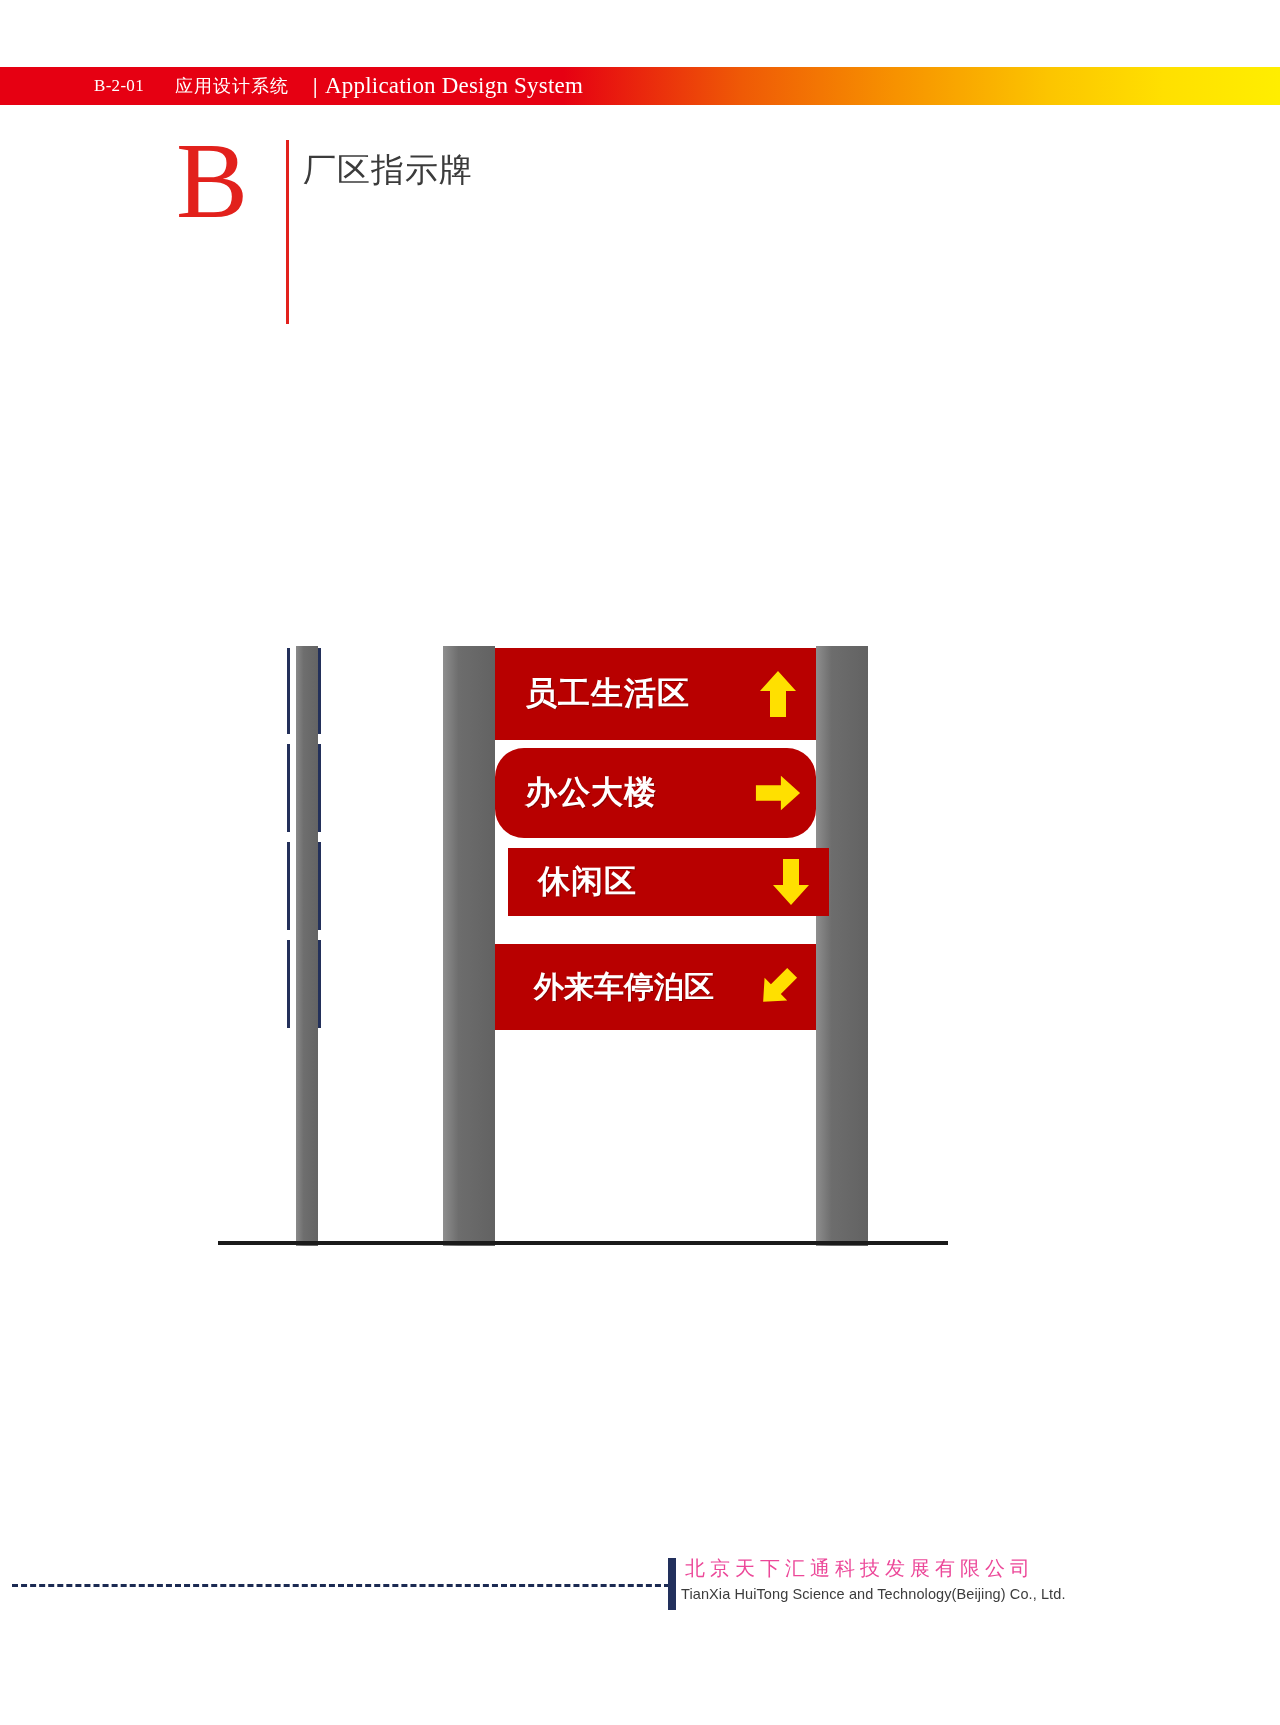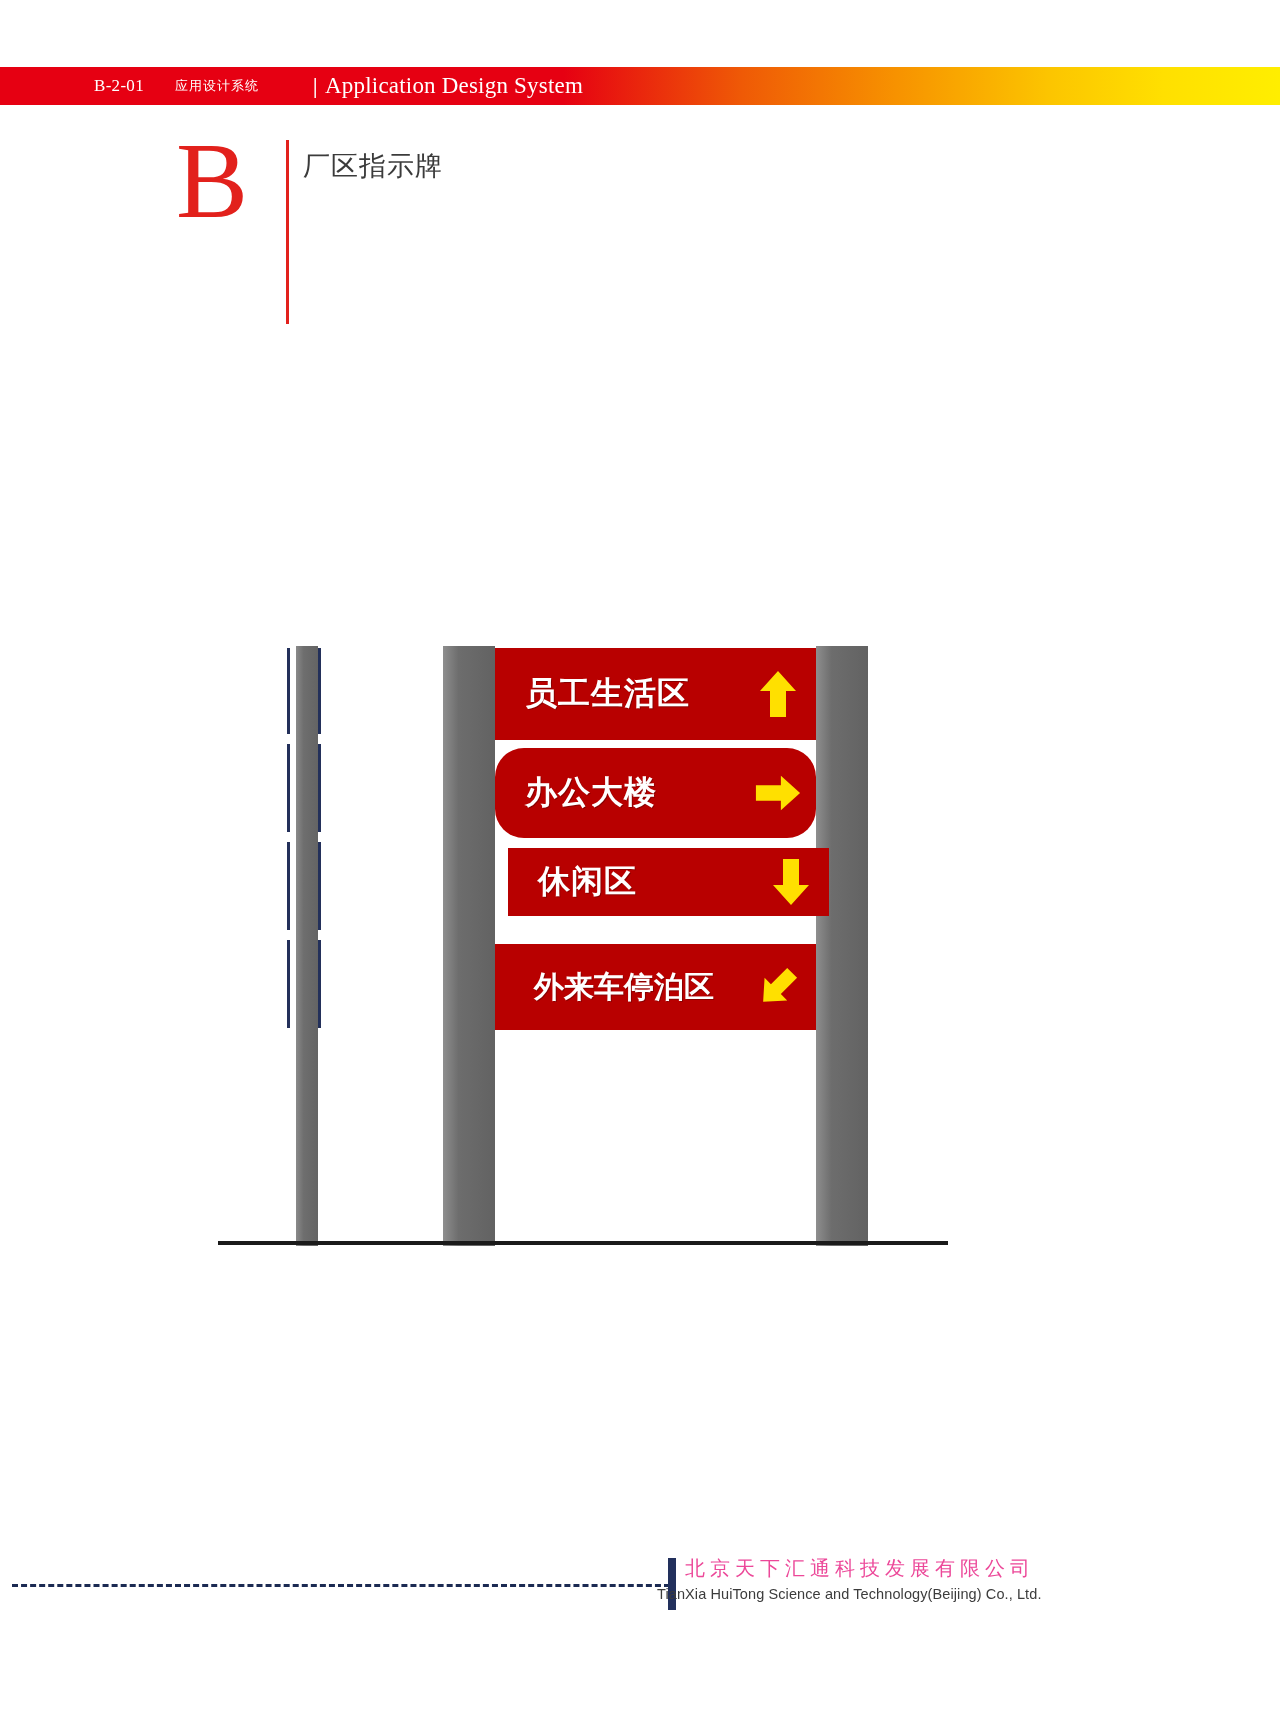--- a/index.html
+++ b/index.html
@@ -52,21 +52,21 @@
     letter-spacing: 0.3px;
     white-space: nowrap;
   }
   .header-title-cn {
     position: absolute;
     left: 175px;
     top: 50%;
     transform: translateY(-50%);
     color: #ffffff;
     font-family: "DejaVu Sans", "Liberation Sans", sans-serif;
-    font-size: 13px;
+    font-size: 18px;
     letter-spacing: 1px;
     white-space: nowrap;
   }
   .header-sep {
     position: absolute;
     left: 313px;
     top: 50%;
     transform: translateY(-50%);
     color: #ffffff;
     font-family: "Liberation Serif", "DejaVu Serif", serif;
@@ -104,21 +104,21 @@
     width: 3px;
     height: 184px;
     background: #e2211c;
   }
   .section-heading {
     position: absolute;
     left: 303px;
     top: 148px;
     color: #3b3b3b;
     font-family: "DejaVu Sans", "Liberation Sans", sans-serif;
-    font-size: 27px;
+    font-size: 33px;
     letter-spacing: 1px;
     white-space: nowrap;
   }
 
   
   .stage {
     position: absolute;
     left: 0;
     top: 0;
     width: 1280px;
@@ -251,21 +251,21 @@
     left: 685px;
     top: 1555px;
     color: #ec4899;
     font-family: Liberation Sans, sans-serif;
     font-size: 20px;
     letter-spacing: 5px;
     white-space: nowrap;
   }
   .footer-en {
     position: absolute;
-    left: 657px;
+    left: 681px;
     top: 1586px;
     color: #3c3c3c;
     font-family: "Liberation Sans", "DejaVu Sans", sans-serif;
     font-size: 14.5px;
     letter-spacing: 0.1px;
     white-space: nowrap;
   }
 </style>
 </head>
 <body>

